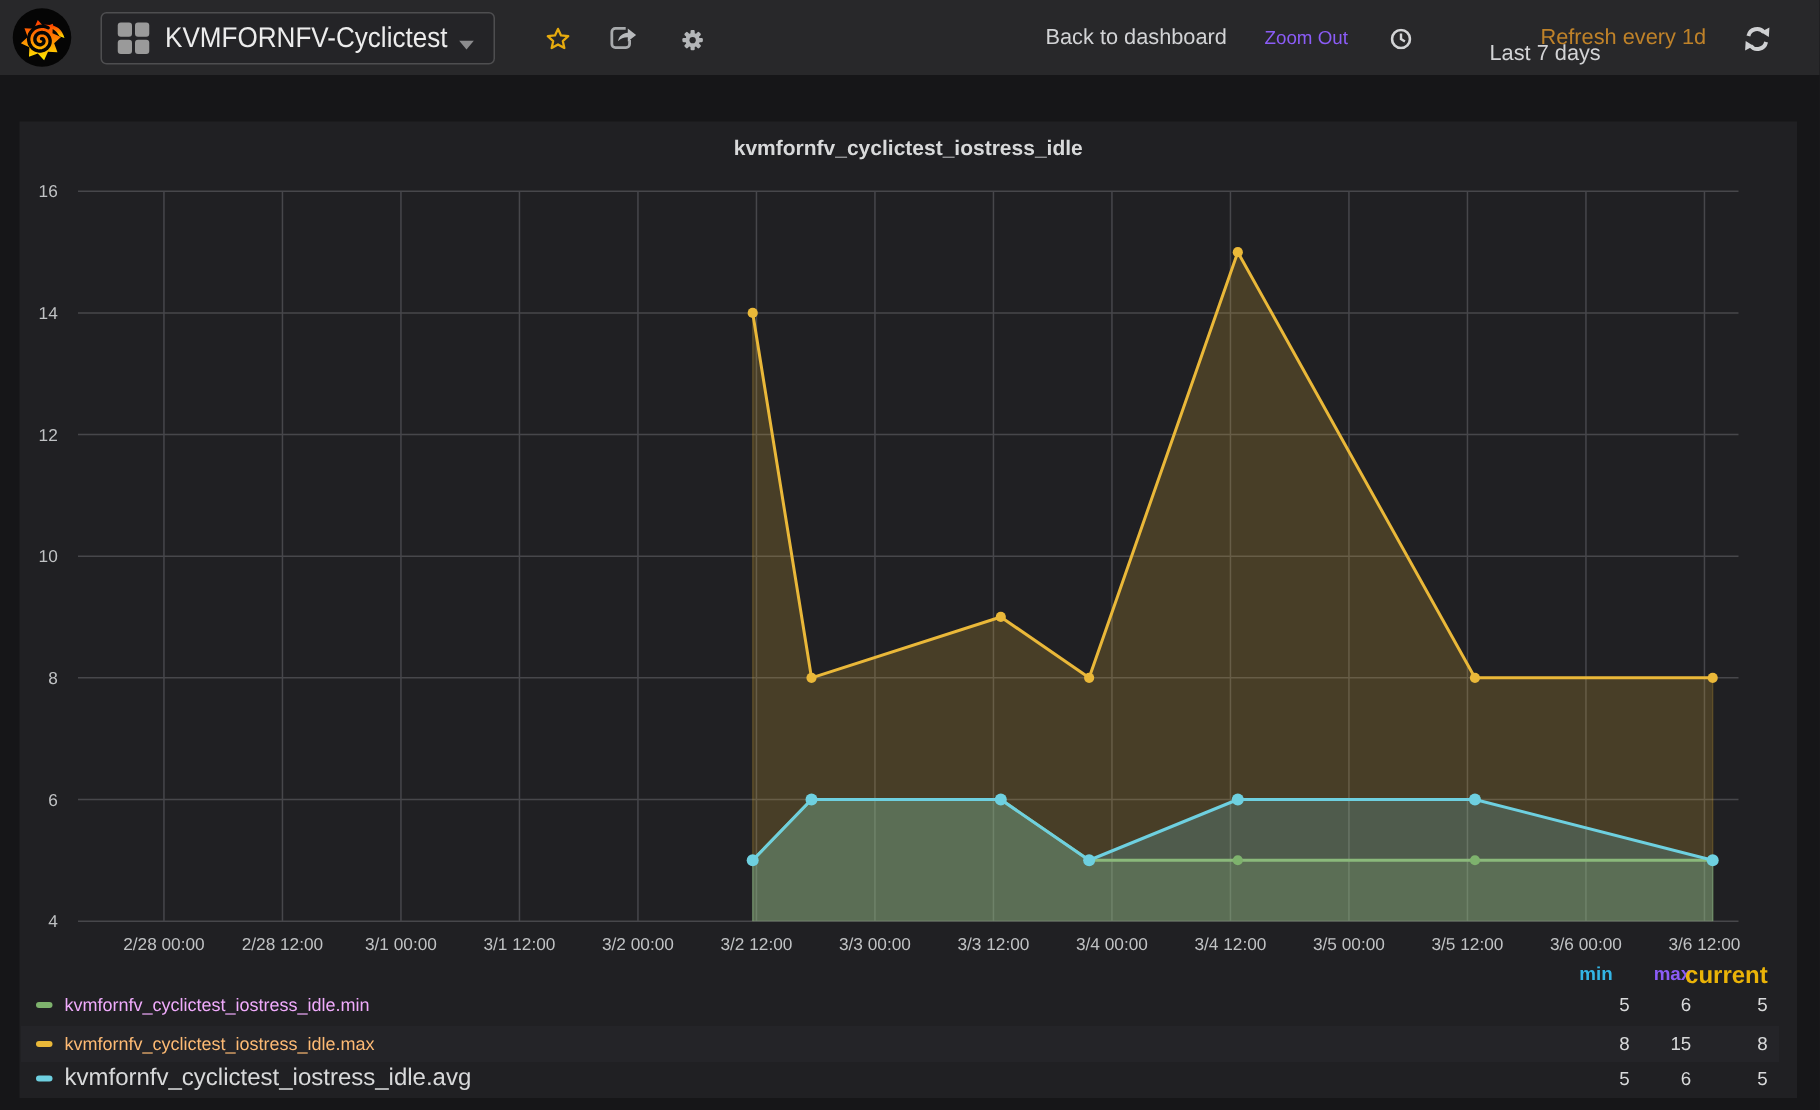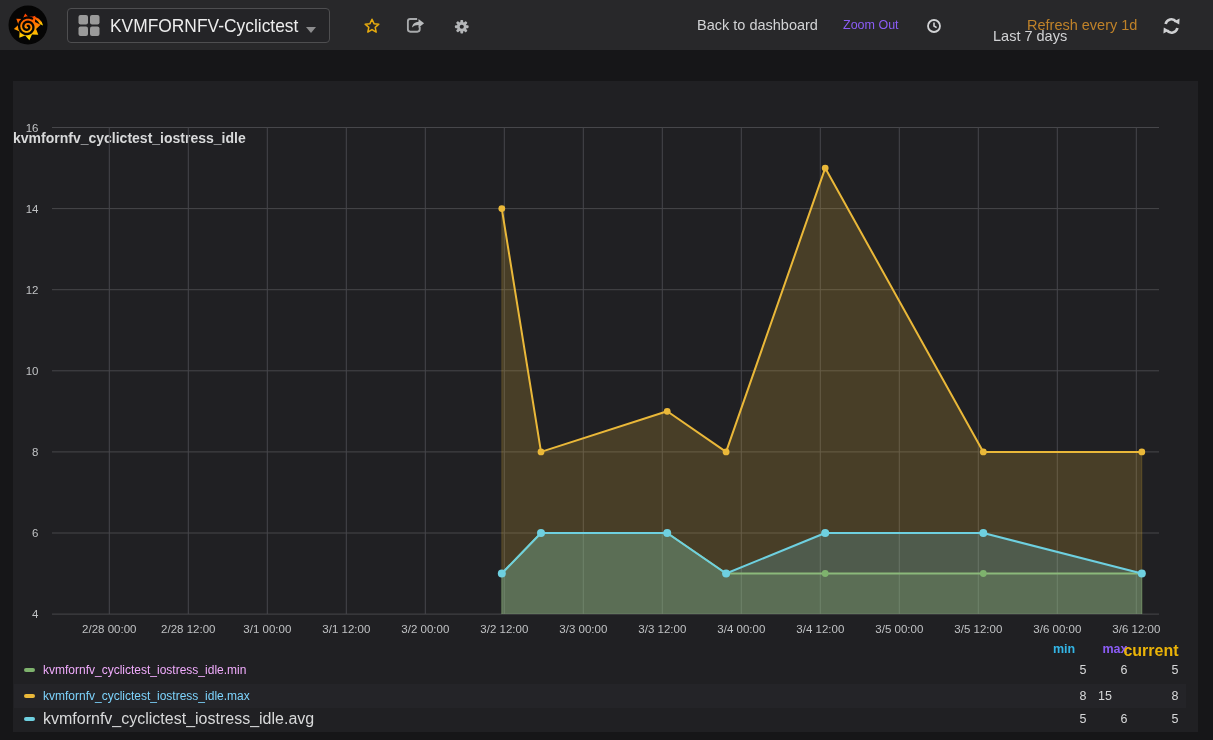--- a/index.html
+++ b/index.html
@@ -71,21 +71,21 @@
 <svg class="abs" style="left:1163px;top:17.5px;" width="17" height="16" viewBox="0 0 17 16">
   <g stroke="#cfd0d2" stroke-width="2.6" fill="none">
     <path d="M2.6 6.0 A5.9 5.9 0 0 1 13.0 3.6"></path>
     <path d="M14.4 10.0 A5.9 5.9 0 0 1 4.0 12.4"></path>
   </g>
   <polygon points="16.6,0.4 16.2,6.6 10.9,3.4" fill="#cfd0d2"></polygon>
   <polygon points="0.4,15.6 0.8,9.4 6.1,12.6" fill="#cfd0d2"></polygon>
 </svg>
 
 <div class="abs" style="left:13px;top:81px;width:1185px;height:651px;background:#202023;"></div>
-<div class="abs" style="left:13px;top:90px;width:1185px;height:20px;font-size:14px;font-weight:bold;color:#d8d9da;margin-top:40px;">kvmfornfv_cyclictest_iostress_idle</div>
+<div class="abs" style="left:13px;top:90px;width:1185px;height:20px;text-align:center;font-size:14px;font-weight:bold;color:#d8d9da;">kvmfornfv_cyclictest_iostress_idle</div>
 
 <svg class="abs" style="left:0;top:0;" width="1213" height="740" viewBox="0 0 1213 740">
 
   <g stroke="#47474b" stroke-width="1">
     <line x1="52" y1="127.5" x2="1159" y2="127.5"></line>
     <line x1="52" y1="208.6" x2="1159" y2="208.6"></line>
     <line x1="52" y1="289.7" x2="1159" y2="289.7"></line>
     <line x1="52" y1="370.8" x2="1159" y2="370.8"></line>
     <line x1="52" y1="451.9" x2="1159" y2="451.9"></line>
     <line x1="52" y1="533.0" x2="1159" y2="533.0"></line>
@@ -184,22 +184,22 @@
 
 <div class="abs" style="left:14px;top:683.5px;width:1172px;height:24px;background:#242428;"></div>
 
 <div class="abs" style="left:24px;top:668px;width:11px;height:4px;border-radius:2px;background:#7EB26D;"></div>
 <div class="abs" style="left:43px;top:658px;height:24px;line-height:24px;font-size:12px;color:#f0abfc;">kvmfornfv_cyclictest_iostress_idle.min</div>
 <div class="abs" style="left:1041.5px;top:658px;width:45px;height:24px;line-height:24px;text-align:right;font-size:12.5px;color:#d8d9da;">5</div>
 <div class="abs" style="left:1082.5px;top:658px;width:45px;height:24px;line-height:24px;text-align:right;font-size:12.5px;color:#d8d9da;">6</div>
 <div class="abs" style="left:1118.5px;top:658px;width:60px;height:24px;line-height:24px;text-align:right;font-size:12.5px;color:#d8d9da;">5</div>
 
 <div class="abs" style="left:24px;top:693.5px;width:11px;height:4px;border-radius:2px;background:#EAB839;"></div>
-<div class="abs" style="left:43px;top:683.5px;height:24px;line-height:24px;font-size:12px;color:#7dd3fc;">kvmfornfv_cyclictest_iostress_idle.max</div>
+<div class="abs" style="left:43px;top:683.5px;height:24px;line-height:24px;font-size:12px;color:#fdba74;">kvmfornfv_cyclictest_iostress_idle.max</div>
 <div class="abs" style="left:1041.5px;top:683.5px;width:45px;height:24px;line-height:24px;text-align:right;font-size:12.5px;color:#d8d9da;">8</div>
-<div class="abs" style="left:1082.5px;top:683.5px;width:45px;height:24px;line-height:24px;text-align:center;font-size:12.5px;color:#d8d9da;">15</div>
+<div class="abs" style="left:1082.5px;top:683.5px;width:45px;height:24px;line-height:24px;text-align:right;font-size:12.5px;color:#d8d9da;">15</div>
 <div class="abs" style="left:1118.5px;top:683.5px;width:60px;height:24px;line-height:24px;text-align:right;font-size:12.5px;color:#d8d9da;">8</div>
 
 <div class="abs" style="left:24px;top:717px;width:11px;height:4px;border-radius:2px;background:#6ED0E0;"></div>
 <div class="abs" style="left:43px;top:707px;height:24px;line-height:24px;font-size:16px;color:#d8d9da;">kvmfornfv_cyclictest_iostress_idle.avg</div>
 <div class="abs" style="left:1041.5px;top:707px;width:45px;height:24px;line-height:24px;text-align:right;font-size:12.5px;color:#d8d9da;">5</div>
 <div class="abs" style="left:1082.5px;top:707px;width:45px;height:24px;line-height:24px;text-align:right;font-size:12.5px;color:#d8d9da;">6</div>
 <div class="abs" style="left:1118.5px;top:707px;width:60px;height:24px;line-height:24px;text-align:right;font-size:12.5px;color:#d8d9da;">5</div>
 
 </body></html>

